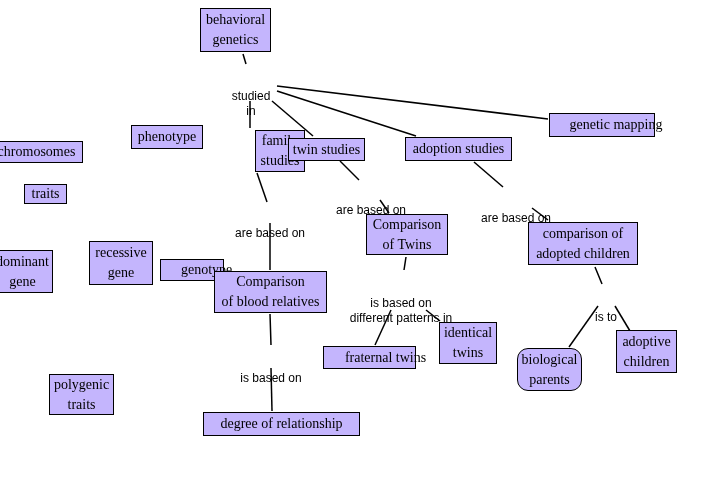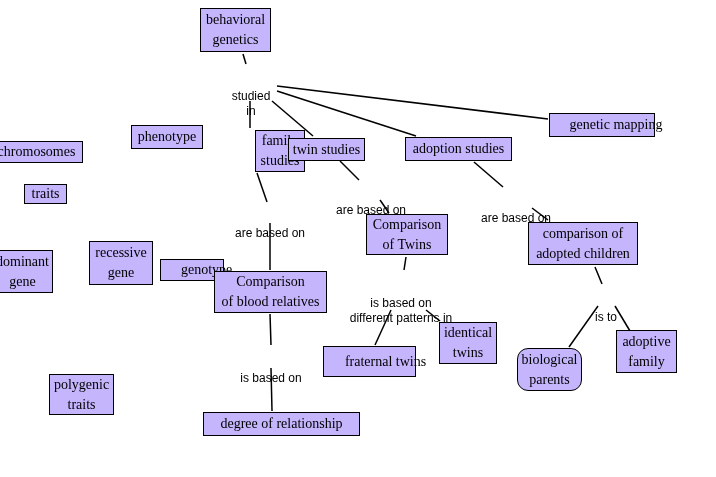--- a/index.html
+++ b/index.html
@@ -74,27 +74,27 @@
 <div class="node" style="left:89px;top:241px;width:64px;height:44px;">recessive
 gene</div>
 <div class="node" style="left:160px;top:259px;width:64px;height:22px;justify-content:flex-start;padding-left:20px;">genotype</div>
 <div class="node" style="left:214px;top:271px;width:113px;height:42px;">Comparison
 of blood relatives</div>
 <div class="node" style="left:366px;top:214px;width:82px;height:41px;">Comparison
 of Twins</div>
 <div class="node" style="left:528px;top:222px;width:110px;height:43px;">comparison of
 adopted children</div>
 <div class="node" style="left:203px;top:412px;width:157px;height:24px;">degree of relationship</div>
-<div class="node" style="left:323px;top:346px;width:93px;height:31px;padding-left:32px;">fraternal twins</div>
+<div class="node" style="left:323px;top:346px;width:93px;height:23px;padding-left:32px;">fraternal twins</div>
 <div class="node" style="left:439px;top:322px;width:58px;height:42px;">identical
 twins</div>
 <div class="node" style="left:517px;top:348px;width:65px;height:43px;border-radius:11px;">biological
 parents</div>
 <div class="node" style="left:616px;top:330px;width:61px;height:43px;">adoptive
-family</div>
+children</div>
 <div class="node" style="left:49px;top:374px;width:65px;height:41px;">polygenic
 traits</div>
 
 <div class="link" style="left:225px;top:68px;width:52px;">studied
 in</div>
 <div class="link" style="left:225px;top:205px;width:90px;">are based on</div>
 <div class="link" style="left:326px;top:182px;width:90px;">are based on</div>
 <div class="link" style="left:471px;top:190px;width:90px;">are based on</div>
 <div class="link" style="left:231px;top:350px;width:80px;">is based on</div>
 <div class="link" style="left:340px;top:275px;width:122px;">is based on

